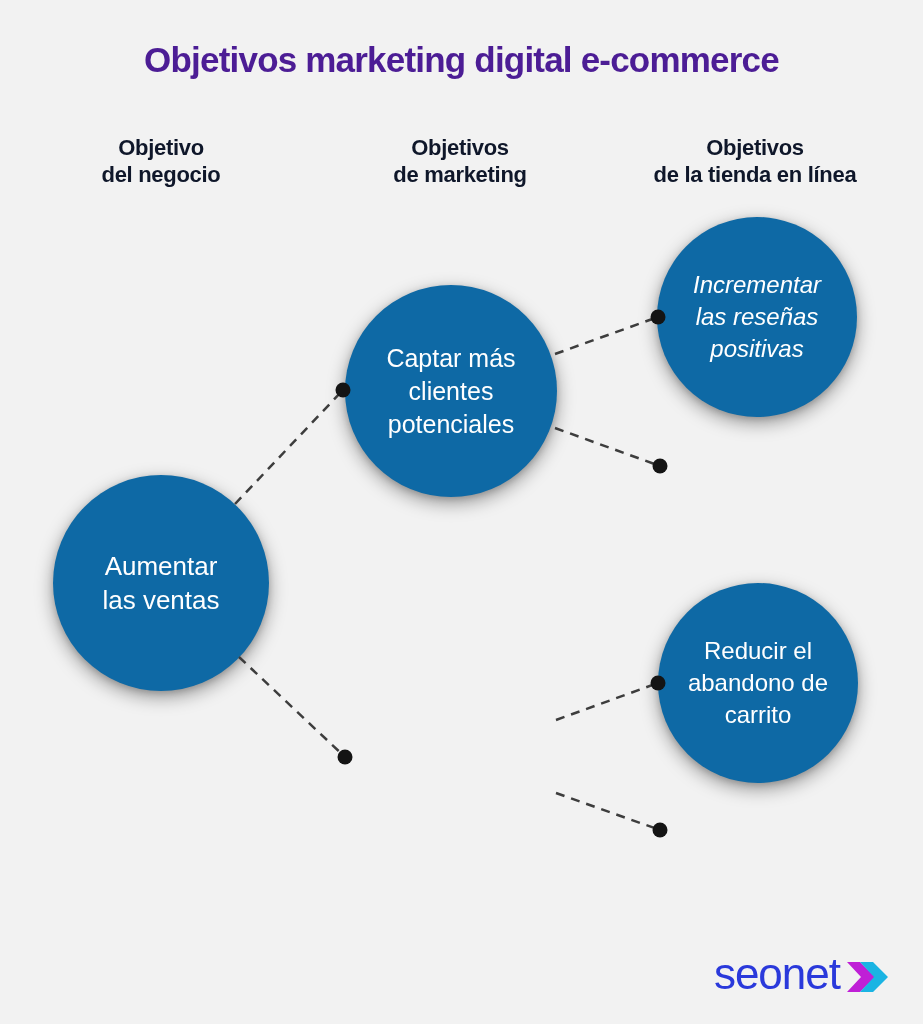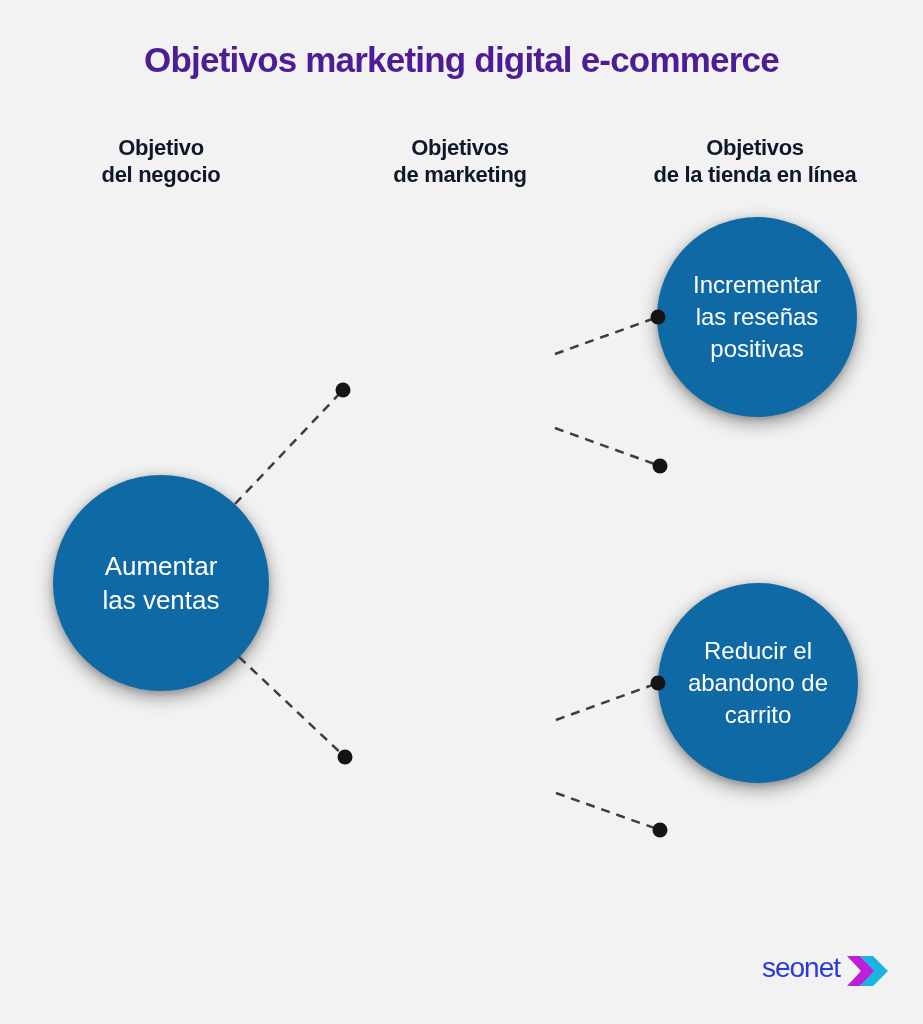--- a/index.html
+++ b/index.html
@@ -40,21 +40,21 @@
   }
   .node.big{font-size:26px;}
   .node.mid{font-size:25px;}
   .node.small{font-size:24px;}
   .connectors{position:absolute;left:0;top:0;}
   .logo{
     position:absolute;right:30px;top:950px;
     display:flex;align-items:center;gap:7px;
   }
   .logo-text{
-    font-size:28px;font-weight:500;letter-spacing:-1px;
+    font-size:44px;font-weight:500;letter-spacing:-1px;
     color:#2a39db;line-height:1.1;
   }
   .logo-chevrons{display:block;margin-top:6px;}
 </style>
 </head>
 <body>
 
 <div class="canvas">
 
   <div class="title">Objetivos marketing digital e-commerce</div>
@@ -64,23 +64,28 @@
   <div class="col-header c2">Objetivos
 de marketing</div>
   <div class="col-header c3">Objetivos
 de la tienda en línea</div>
 
   <div class="node big" style="left:53px;  top:475px; width:216px; height:216px;">
     <span>Aumentar
 las ventas</span>
   </div>
 
+  <div class="node mid" style="left:345px; top:285px; width:212px; height:212px;">
+    <span>Captar más
+clientes
+potenciales</span>
+  </div>
 
 
-  <div class="node small" style="left:657px; top:217px; width:200px; height:200px;">
+  <div class="node small" style="left:657px; top:217px; width:200px; height:200px;font-style:italic;">
     <span>Incrementar
 las reseñas
 positivas</span>
   </div>
 
 
   <div class="node small" style="left:658px; top:583px; width:200px; height:200px;">
     <span>Reducir el
 abandono de
 carrito</span>

